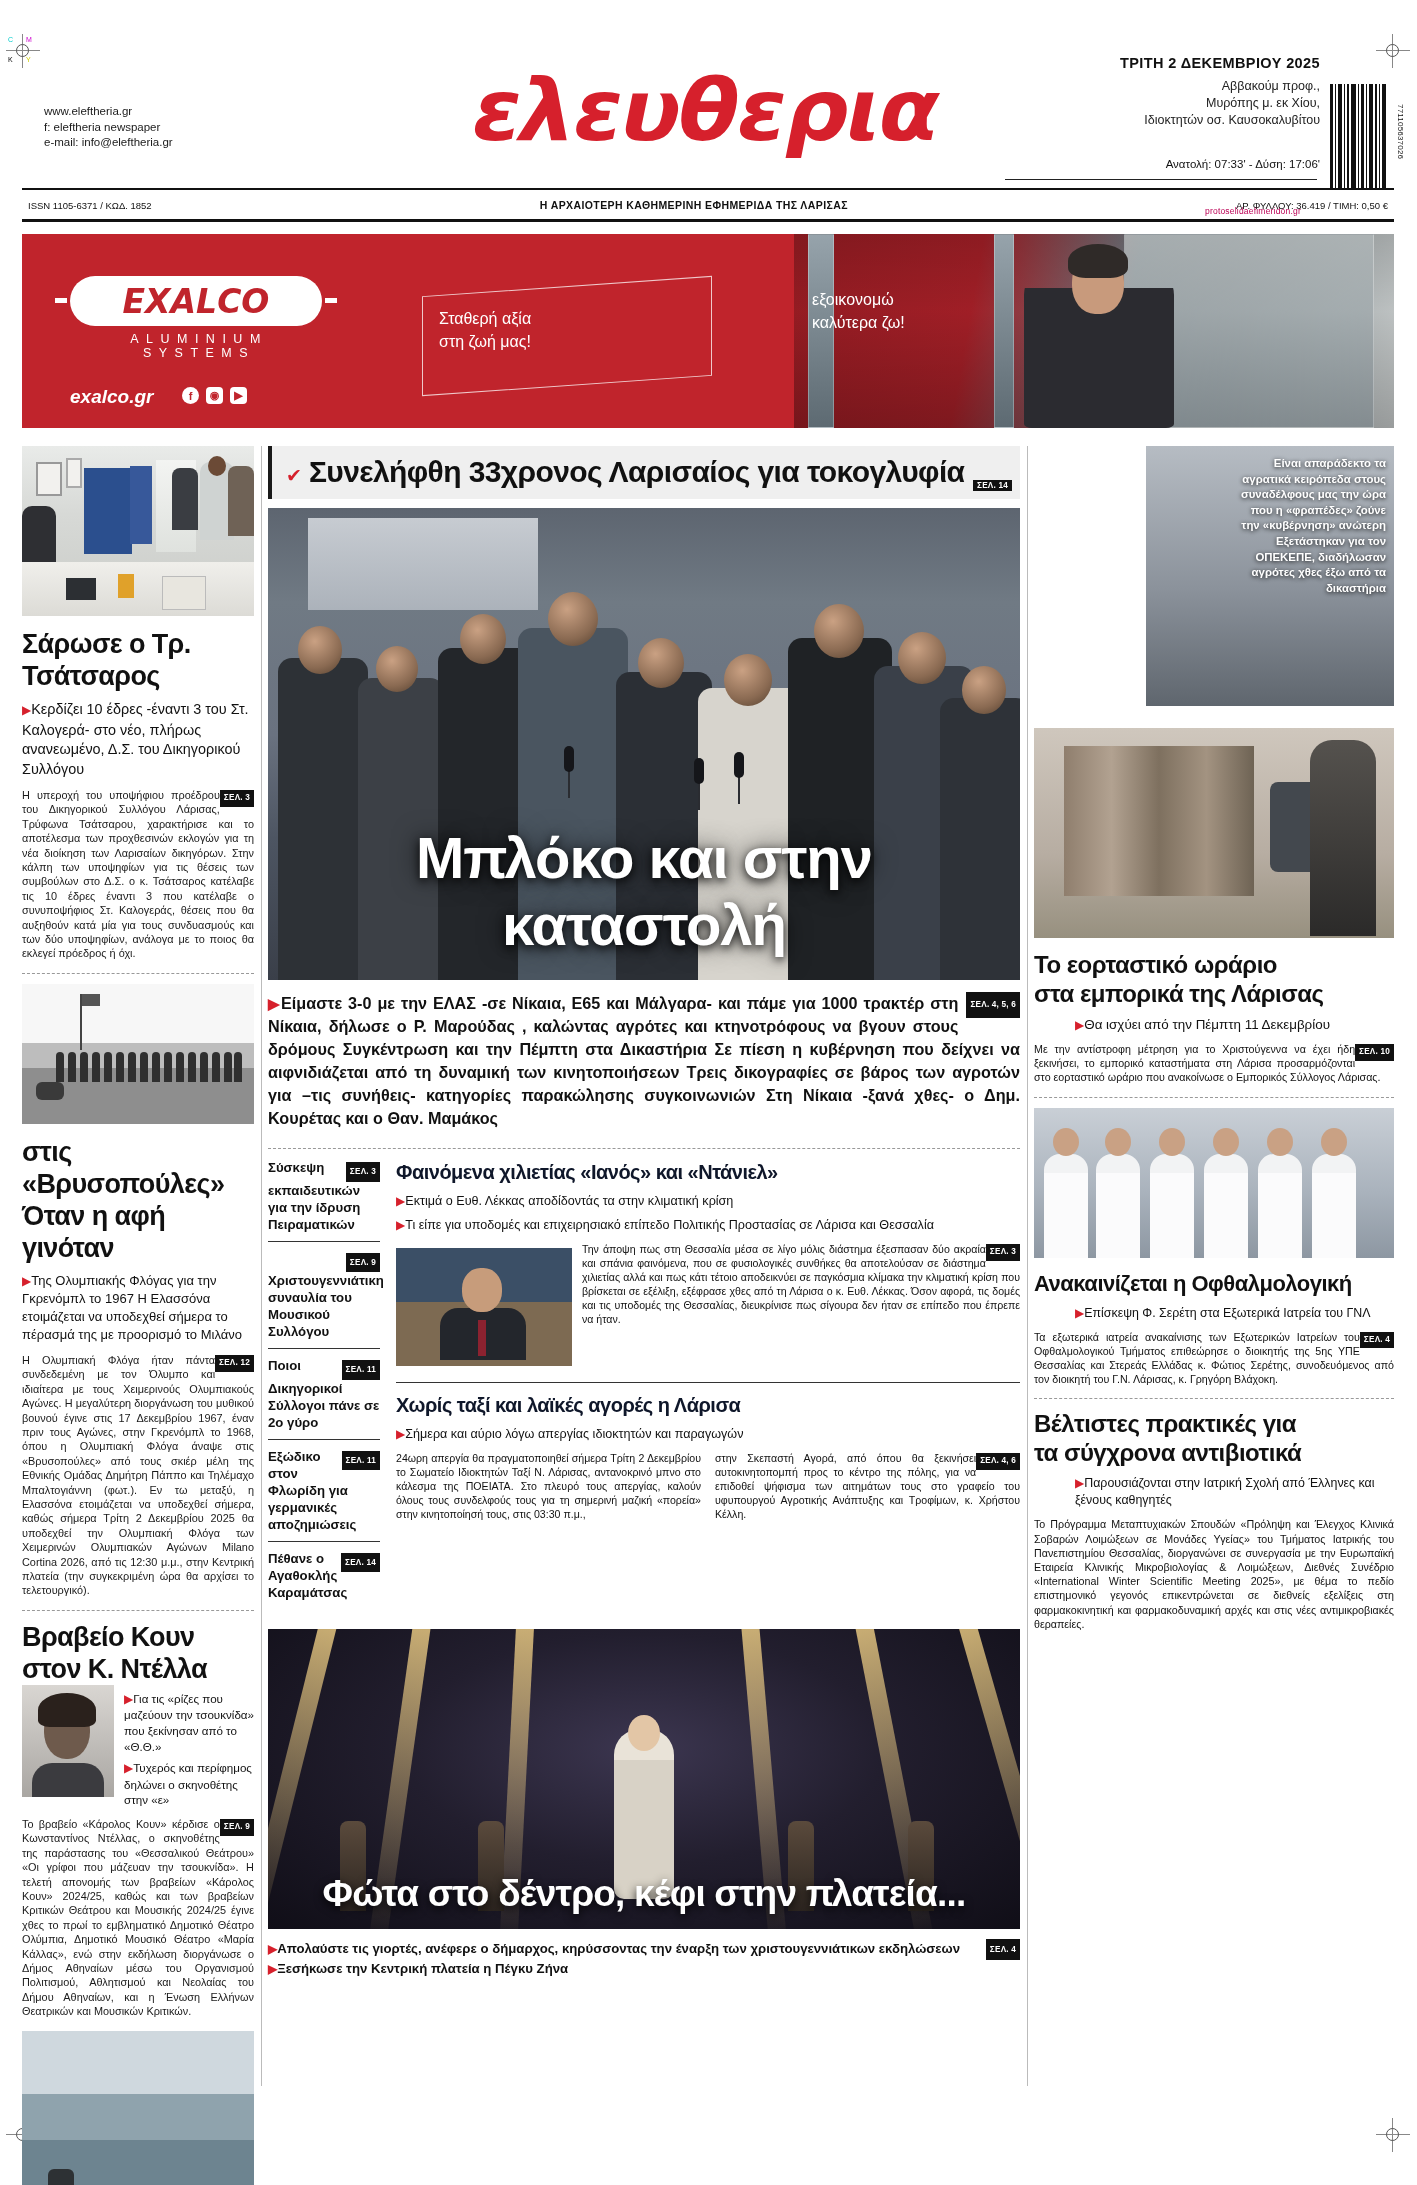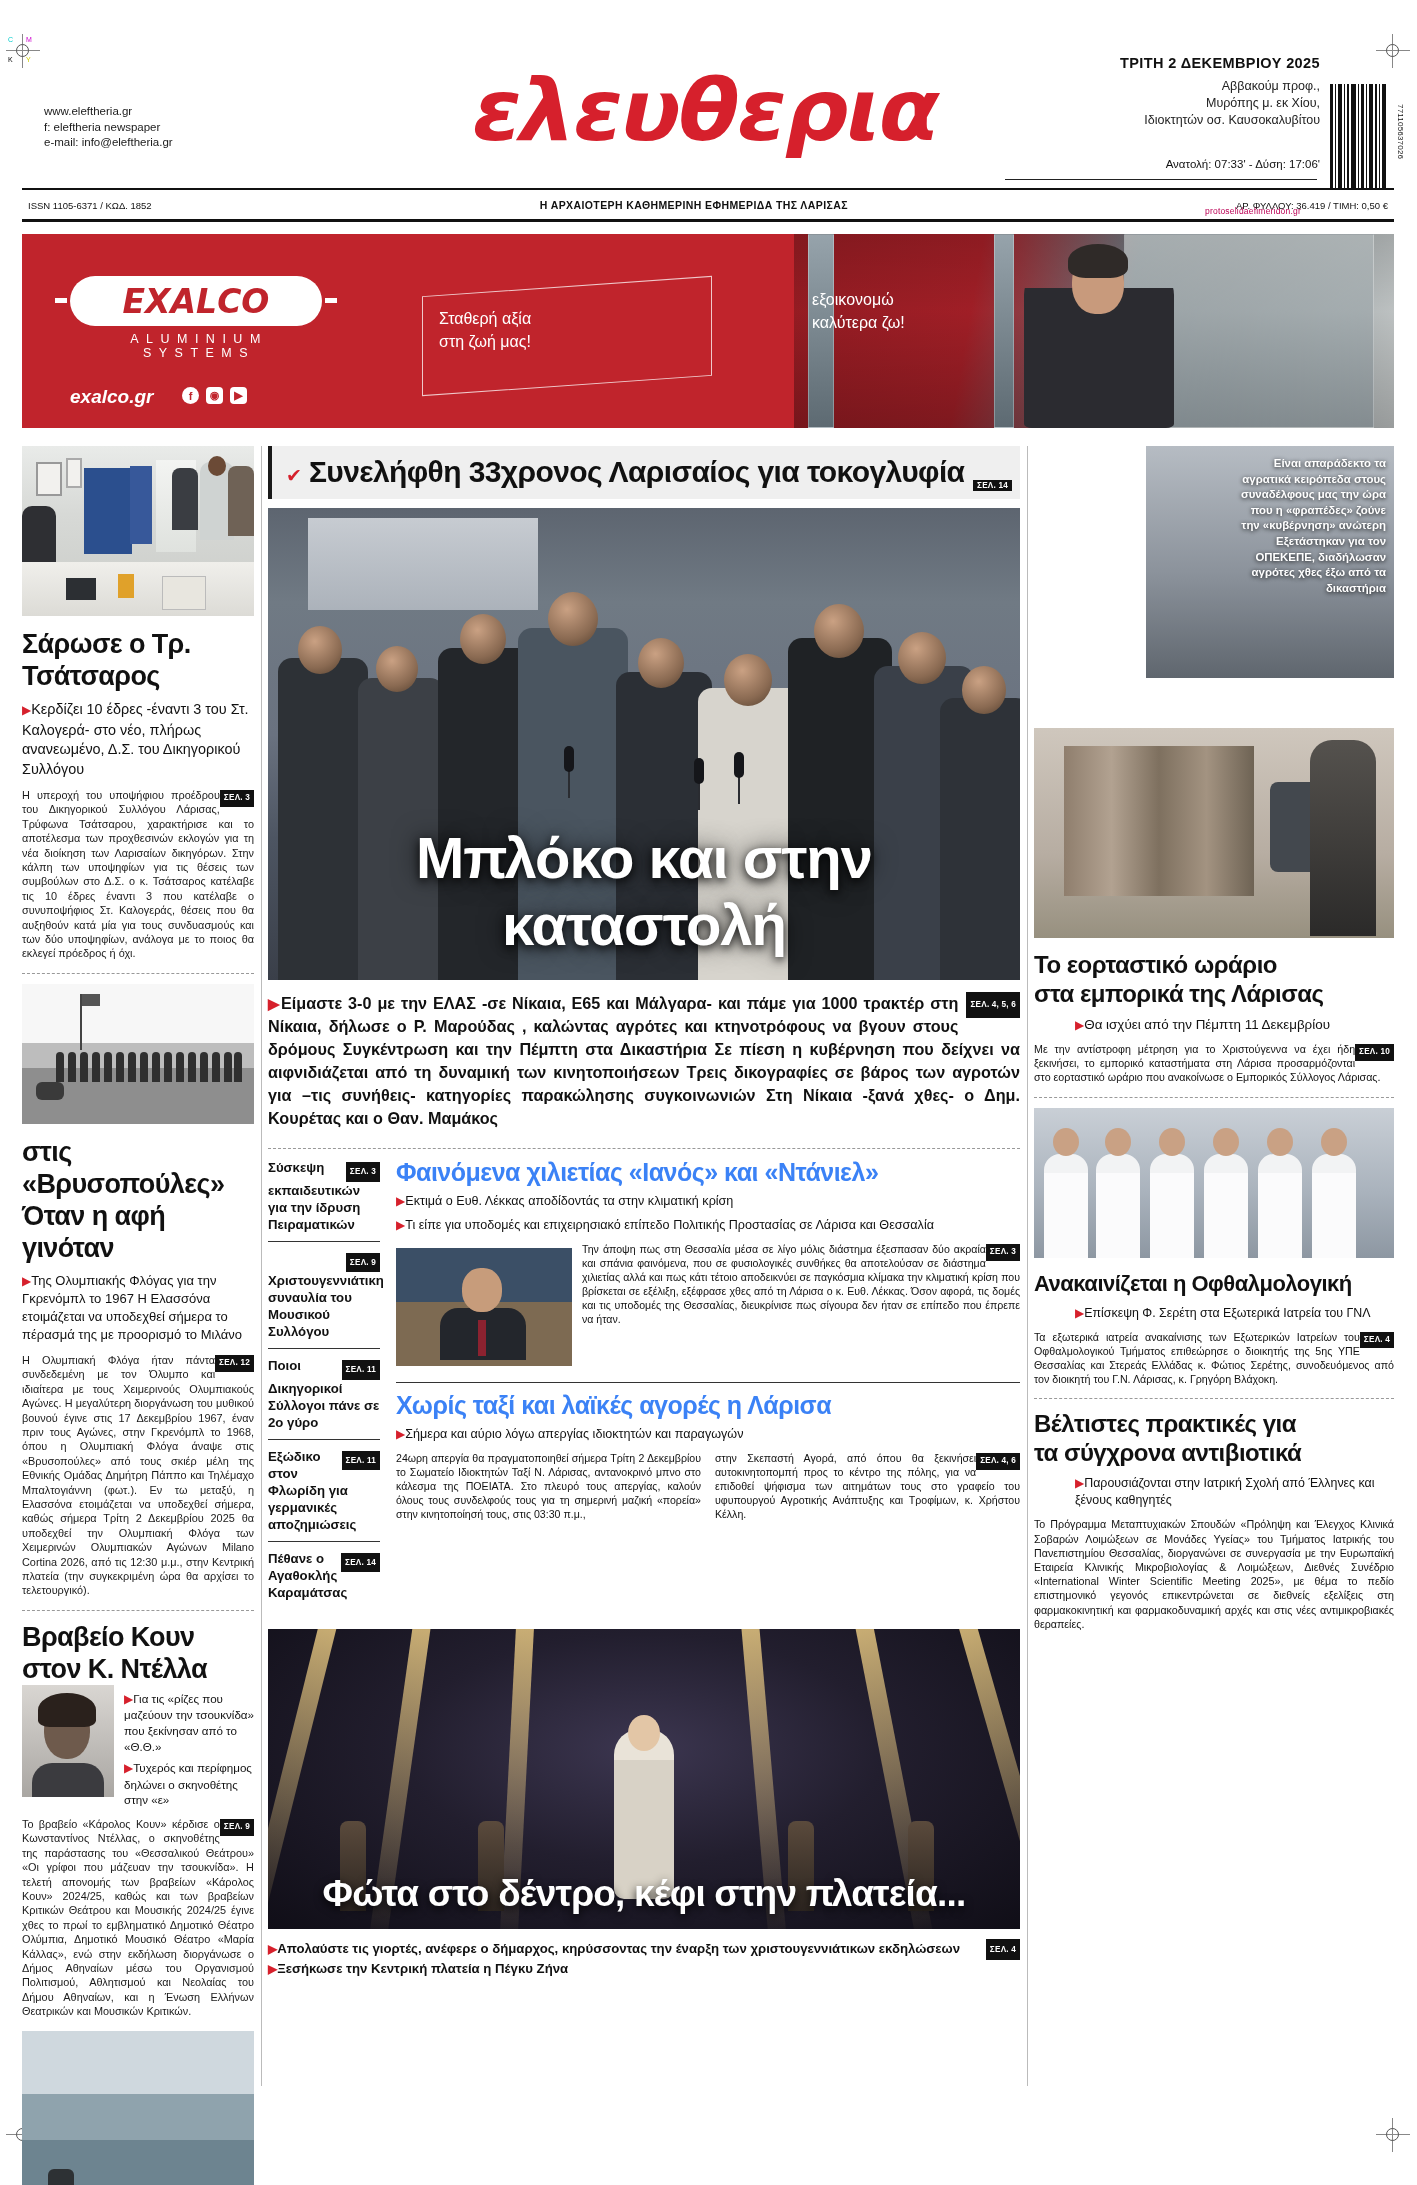--- a/index.html
+++ b/index.html
@@ -279,21 +279,21 @@
   .brief {
     font-size: 13.2px; line-height: 17px; font-weight: bold; color: #111;
     padding-bottom: 8px; margin-bottom: 8px; border-bottom: 1px solid #333;
     position: relative;
   }
   .brief:last-child { border-bottom: 0; }
   .brief .sel { float: right; margin-top: 3px; }
 
   .mid-feature { flex: 1; }
   .feat-hl {
-    font-size: 25px; font-weight: bold; letter-spacing: -0.5px; line-height: 27px; color:#3b82f6;
+    font-size: 20px; font-weight: bold; letter-spacing: -0.5px; line-height: 27px; color:#0f172a;
   }
   .feat-sub { margin-top: 7px; font-size: 12.6px; line-height: 17px; }
   .feat-body { margin-top: 8px; font-size: 10.6px; line-height: 14px; text-align: justify; }
   .ph-speaker {
     width: 176px; height: 118px; float: left; margin: 6px 10px 5px 0;
     background: linear-gradient(180deg,#3b4f66 0 46%, #7d6a52 46% 100%);
     position: relative;
   }
   .ph-speaker .sh { position:absolute; left: 66px; top: 20px; width: 40px; height: 44px; background:#c79c7b; border-radius: 46%; }
   .ph-speaker .sb { position:absolute; left: 44px; bottom: 6px; width: 86px; height: 52px; background:#23262c; border-radius: 18px 18px 0 0; }
@@ -346,21 +346,21 @@
     position:absolute; bottom: 0; width: 44px; height: 104px;
     background: linear-gradient(180deg,#f2f3f4 0 18%, #fbfbfc 18% 100%);
     border-radius: 16px 16px 0 0; display:block;
   }
   .ph-doctors i:before {
     content:''; position:absolute; left: 50%; margin-left: -13px; top: -26px;
     width: 26px; height: 28px; background:#c9a184; border-radius: 50%;
   }
 
   .ph-side-top {
-    position: absolute; right: 0; top: 0; width: 248px; height: 232px;
+    position: absolute; right: 0; top: 0; width: 248px; height: 260px;
     background: linear-gradient(180deg,#b6bcc3,#8b929b 55%, #5f666e);
   }
   .sidecap {
     position:absolute; right: 8px; top: 10px; width: 150px;
     color:#fff; font-size: 11.4px; line-height: 15.6px; font-weight: bold;
     text-shadow: 0 1px 4px rgba(0,0,0,.9); text-align: right;
   }
 </style>
 </head>
 <body>

